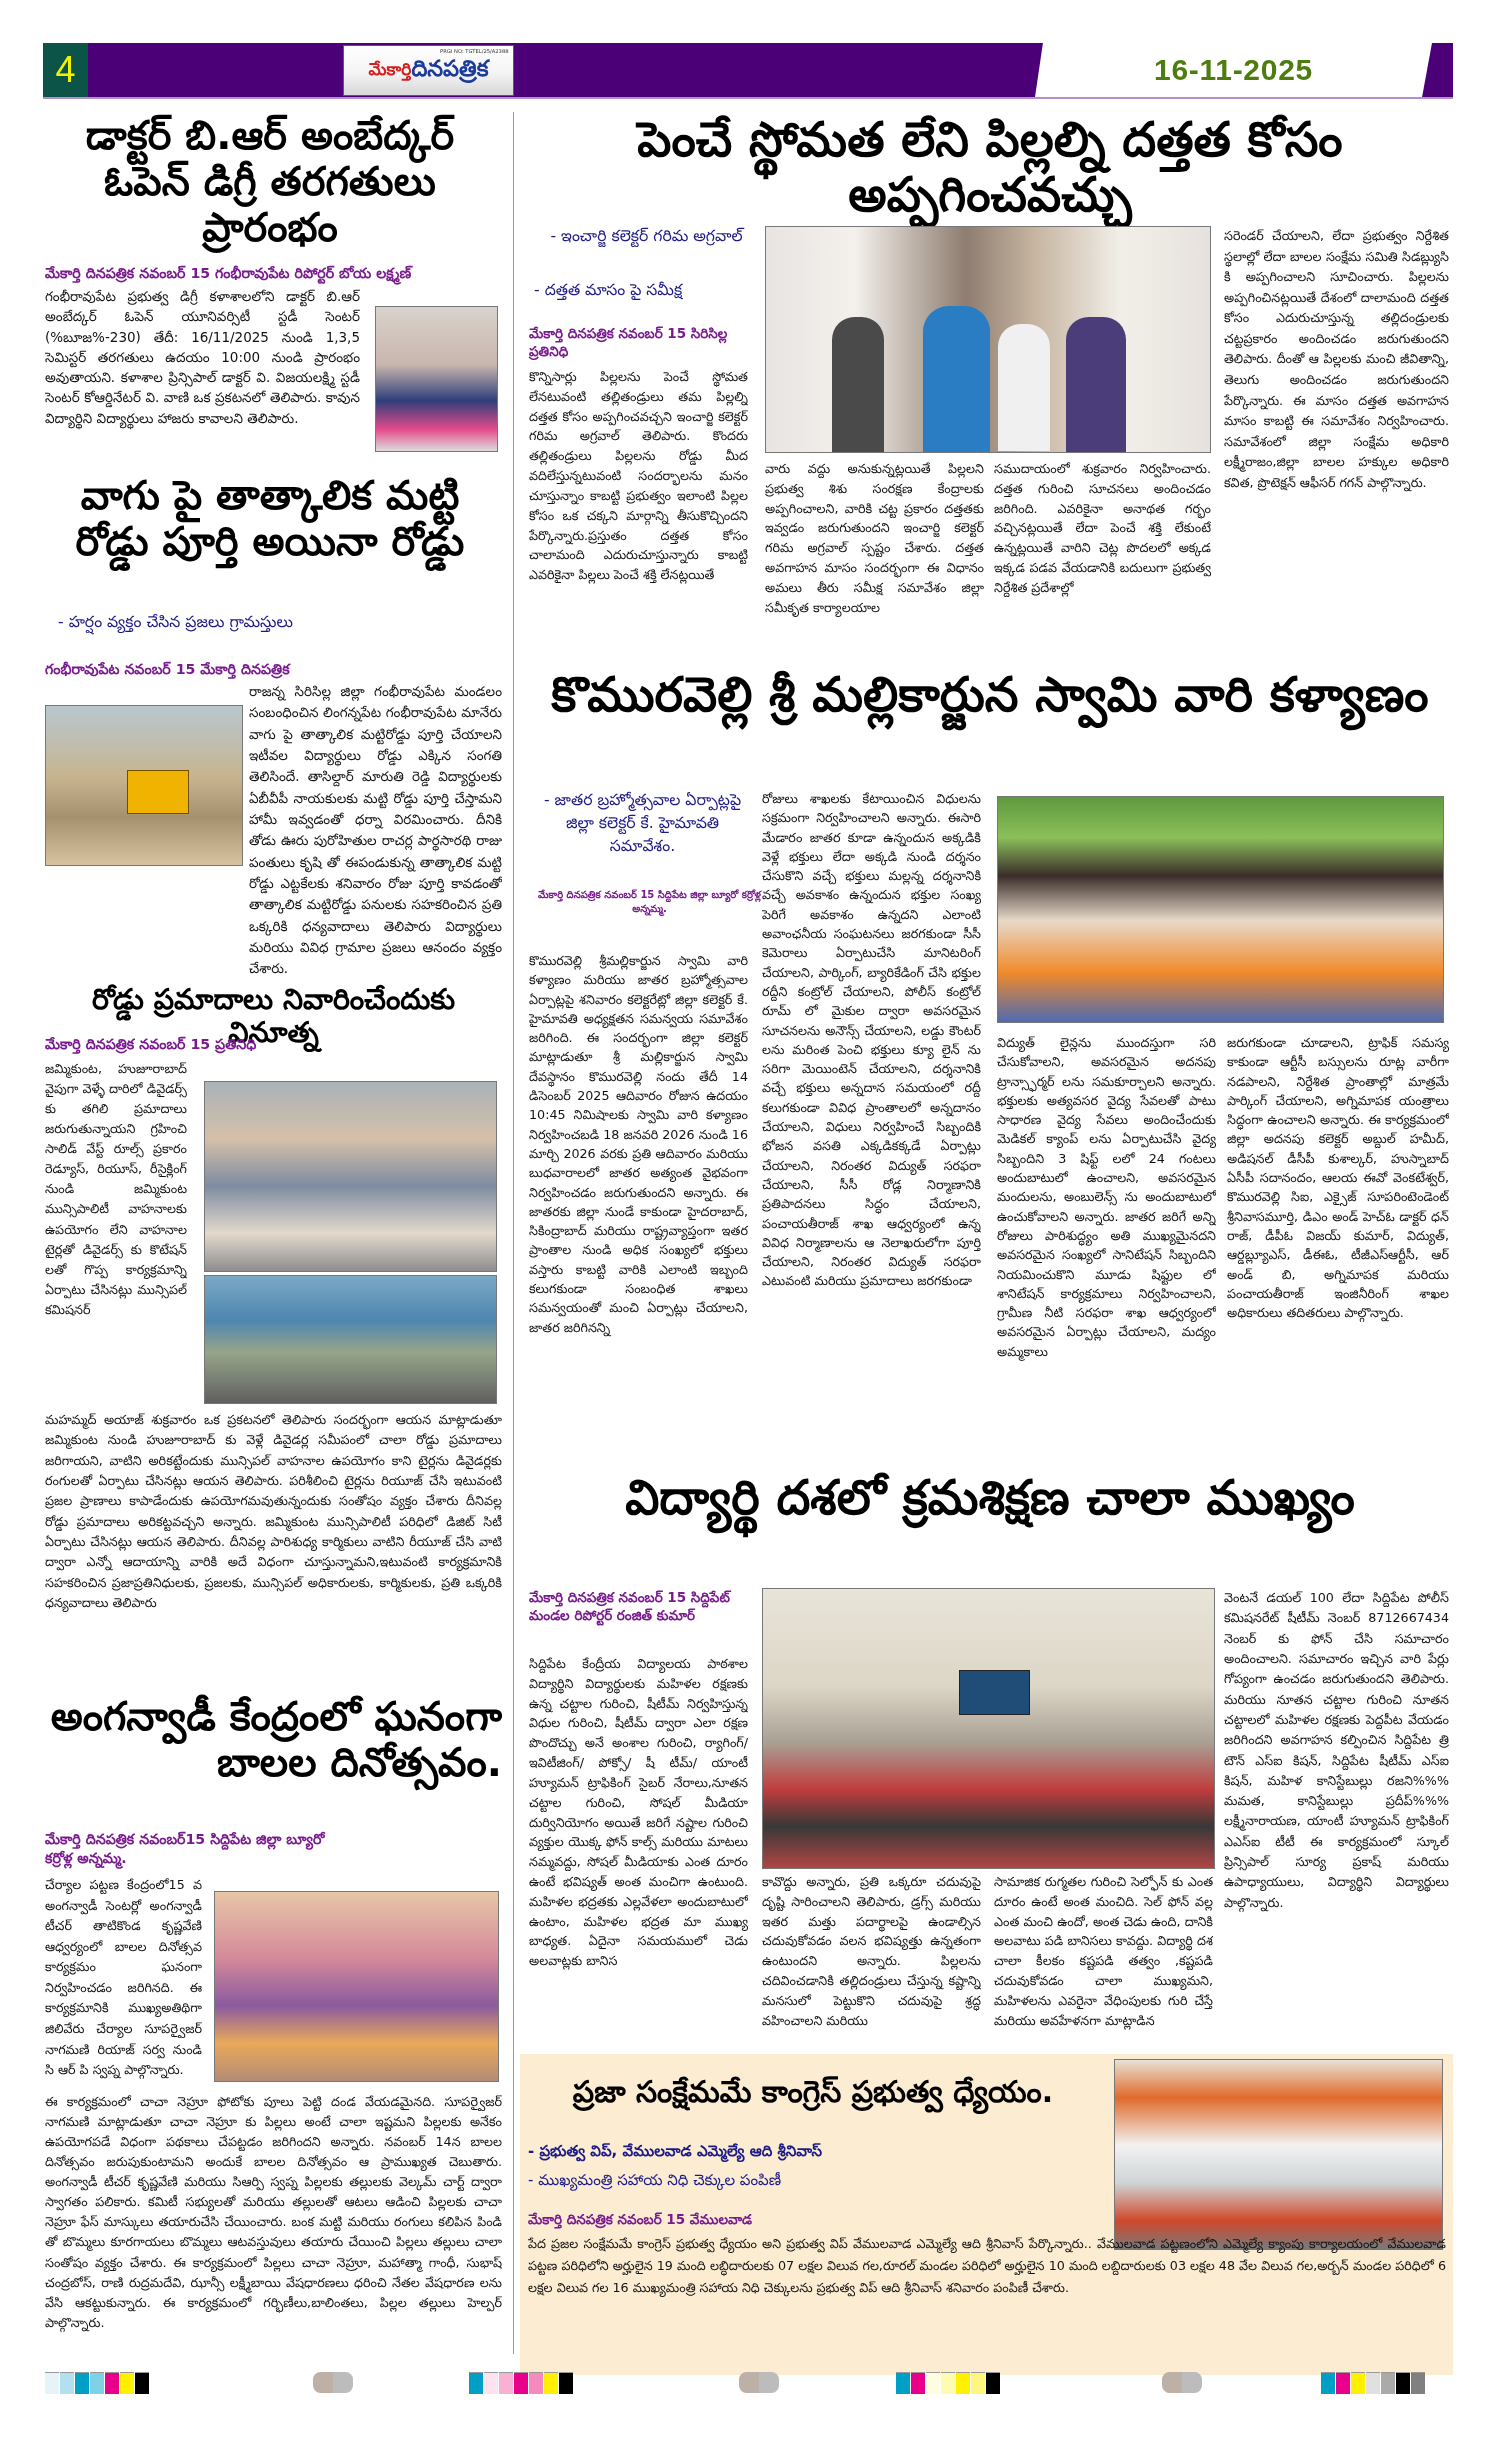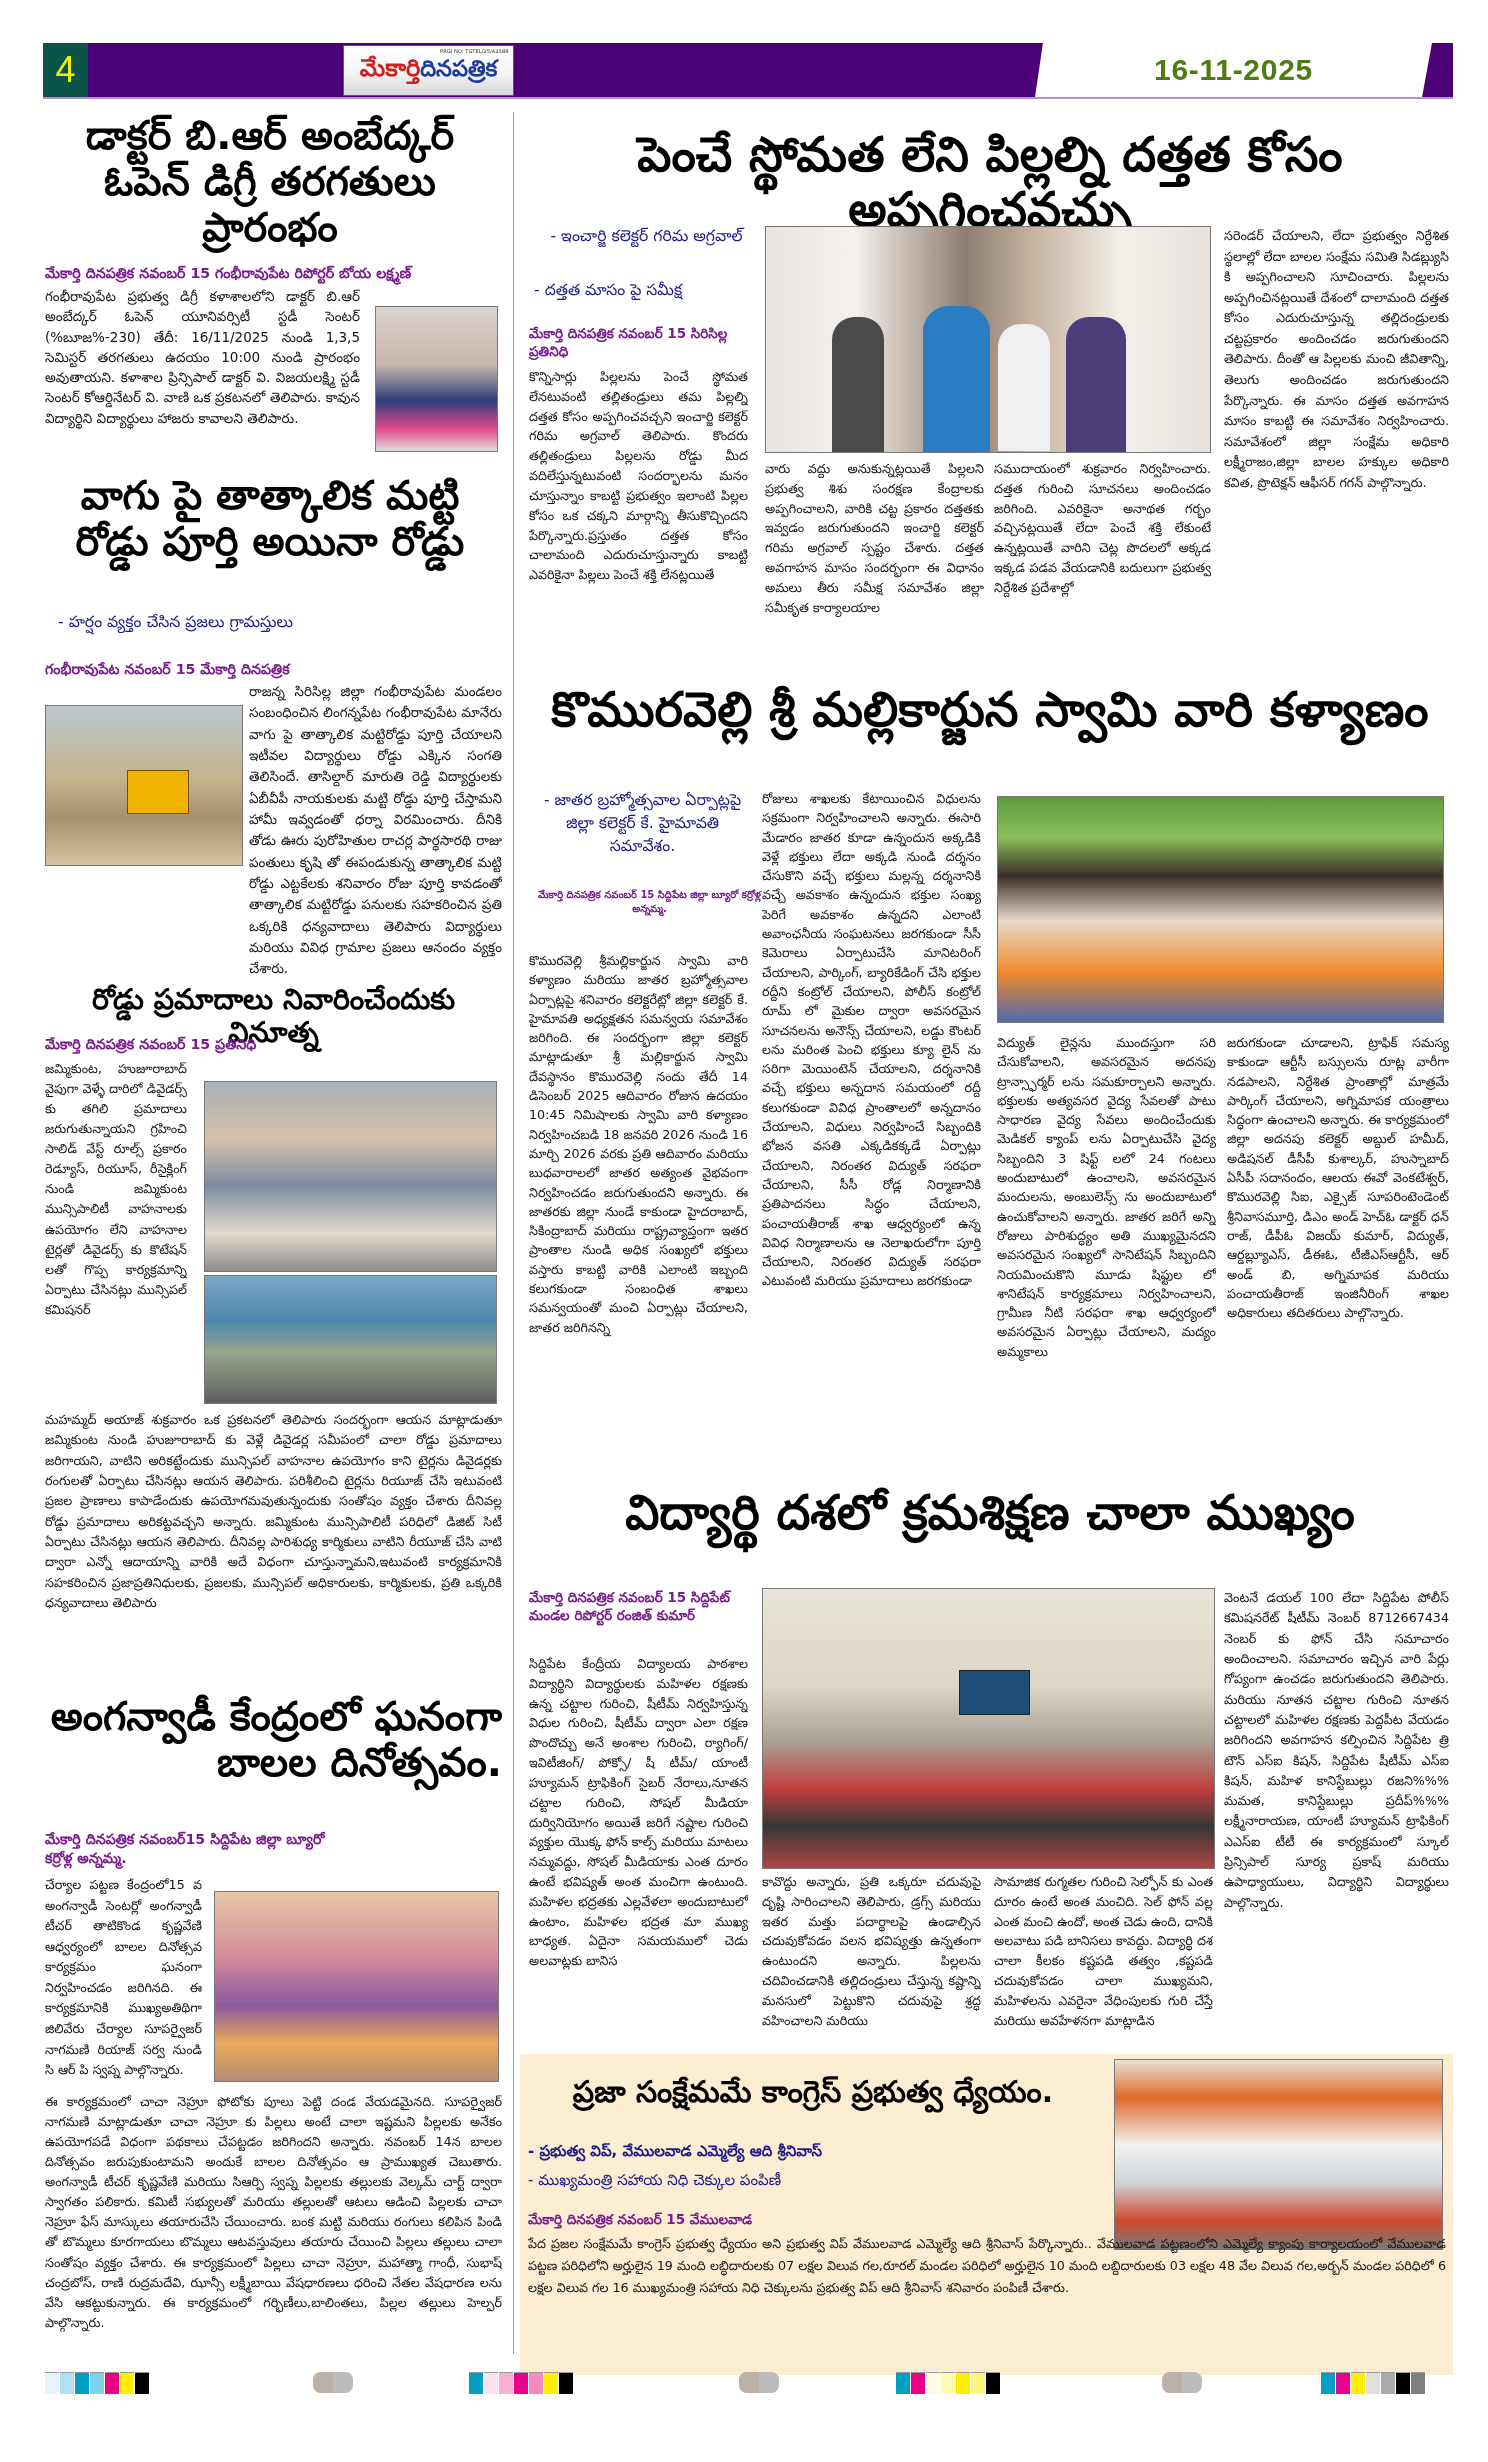--- a/index.html
+++ b/index.html
@@ -2,28 +2,28 @@
 <html style="font-size:12px"><head>
 <meta charset="utf-8">
 <style>
   html, body { margin:0; padding:0; background:#ffffff; }
   body { width:1488px; height:2462px; position:relative; overflow:hidden; font-family:"DejaVu Sans", sans-serif; color:#111; }
   .abs { position:absolute; }
   
   .masthead { left:43px; top:43px; width:1410px; height:54px; background:#4b0078; border-bottom:2.2px solid #b48fd0; }
   .pagebox { left:43px; top:43px; width:45px; height:54px; background:#0b5447; color:#f2f200; font-size:36px; line-height:54px; text-align:center; font-family:"Liberation Sans", sans-serif; }
   .logo { left:343px; top:45px; width:169px; height:49px; background:linear-gradient(#fff 0%, #f4f4f4 55%, #d8d8d8 100%); border:0.7px solid #b33; display:flex; align-items:center; justify-content:center; }
-  .logo-red { color:#d21f1f; font-weight:bold; font-size:24px; font-family:"DejaVu Serif", serif; }
+  .logo-red { color:#d21f1f; font-weight:bold; font-size:17px; font-family:"DejaVu Serif", serif; }
   .logo-blue { color:#1d3b9a; font-weight:bold; font-size:22.5px; font-family:"DejaVu Serif", serif; }
   .logo-reg { position:absolute; right:4.5px; top:2.2px; font-size:5.2px; color:#333; }
   .datebox { left:1035px; top:43px; width:397px; height:54px; background:#fff; clip-path:polygon(2% 0,100% 0,97.5% 100%,0 100%); display:flex; align-items:center; justify-content:center; }
   .datetext { font-family:"Liberation Sans", sans-serif; font-weight:bold; font-size:30px; letter-spacing:0.7px; color:#4d7c0f; }
   
   .hl { font-weight:bold; color:#000; text-align:center; line-height:1.15; }
-  .hl-xl { font-size:48px;margin-top:15px; }
+  .hl-xl { font-size:48px; }
   .hl-l { font-size:40px; }
   .sub { color:#1b1a86; font-size:15.7px; line-height:1.45; }
   .dateline { color:#7a1a8f; font-size:15.7px; line-height:1.35; font-weight:bold; }
   .body { font-size:14.2px; line-height:1.72; text-align:justify; color:#111; }
   .col { overflow:hidden; }
   .photo { background:#9aa; border:0.7px solid #777; overflow:hidden; }
   .rule-v { width:0.7px; background:#999; }
   .boxed { background:#fbecd2; }
   .cbar { position:absolute; top:2372px; height:21px; display:flex; }
   .cbar i { display:block; width:13.5px; height:21px; margin-right:1.5px; border-top:1.5px solid #999; }

